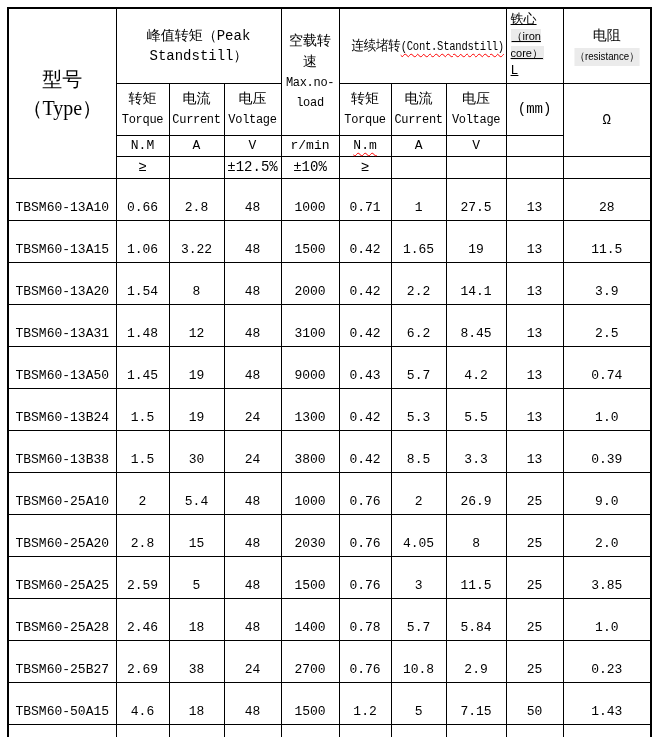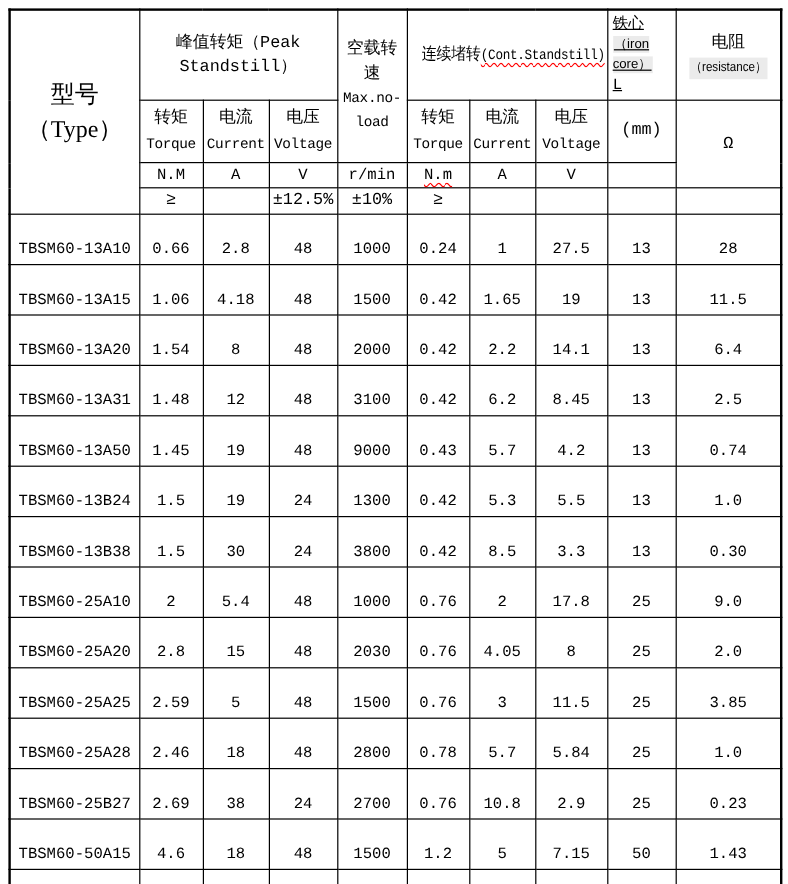--- a/index.html
+++ b/index.html
@@ -130,49 +130,49 @@
     </tr>
   </thead>
 
   <tbody>
       <tr>
         <td>TBSM60-13A10</td>
         <td>0.66</td>
         <td>2.8</td>
         <td>48</td>
         <td>1000</td>
-        <td>0.24</td>
+        <td>0.71</td>
         <td>1</td>
         <td>27.5</td>
         <td>13</td>
         <td>28</td>
       </tr>
       <tr>
         <td>TBSM60-13A15</td>
         <td>1.06</td>
-        <td>4.18</td>
+        <td>3.22</td>
         <td>48</td>
         <td>1500</td>
         <td>0.42</td>
         <td>1.65</td>
         <td>19</td>
         <td>13</td>
         <td>11.5</td>
       </tr>
       <tr>
         <td>TBSM60-13A20</td>
         <td>1.54</td>
         <td>8</td>
         <td>48</td>
         <td>2000</td>
         <td>0.42</td>
         <td>2.2</td>
         <td>14.1</td>
         <td>13</td>
-        <td>6.4</td>
+        <td>3.9</td>
       </tr>
       <tr>
         <td>TBSM60-13A31</td>
         <td>1.48</td>
         <td>12</td>
         <td>48</td>
         <td>3100</td>
         <td>0.42</td>
         <td>6.2</td>
         <td>8.45</td>
@@ -206,31 +206,31 @@
       <tr>
         <td>TBSM60-13B38</td>
         <td>1.5</td>
         <td>30</td>
         <td>24</td>
         <td>3800</td>
         <td>0.42</td>
         <td>8.5</td>
         <td>3.3</td>
         <td>13</td>
-        <td>0.30</td>
+        <td>0.39</td>
       </tr>
       <tr>
         <td>TBSM60-25A10</td>
         <td>2</td>
         <td>5.4</td>
         <td>48</td>
         <td>1000</td>
         <td>0.76</td>
         <td>2</td>
-        <td>17.8</td>
+        <td>26.9</td>
         <td>25</td>
         <td>9.0</td>
       </tr>
       <tr>
         <td>TBSM60-25A20</td>
         <td>2.8</td>
         <td>15</td>
         <td>48</td>
         <td>2030</td>
         <td>0.76</td>
@@ -249,21 +249,21 @@
         <td>3</td>
         <td>11.5</td>
         <td>25</td>
         <td>3.85</td>
       </tr>
       <tr>
         <td>TBSM60-25A28</td>
         <td>2.46</td>
         <td>18</td>
         <td>48</td>
-        <td>2800</td>
+        <td>1400</td>
         <td>0.78</td>
         <td>5.7</td>
         <td>5.84</td>
         <td>25</td>
         <td>1.0</td>
       </tr>
       <tr>
         <td>TBSM60-25B27</td>
         <td>2.69</td>
         <td>38</td>

